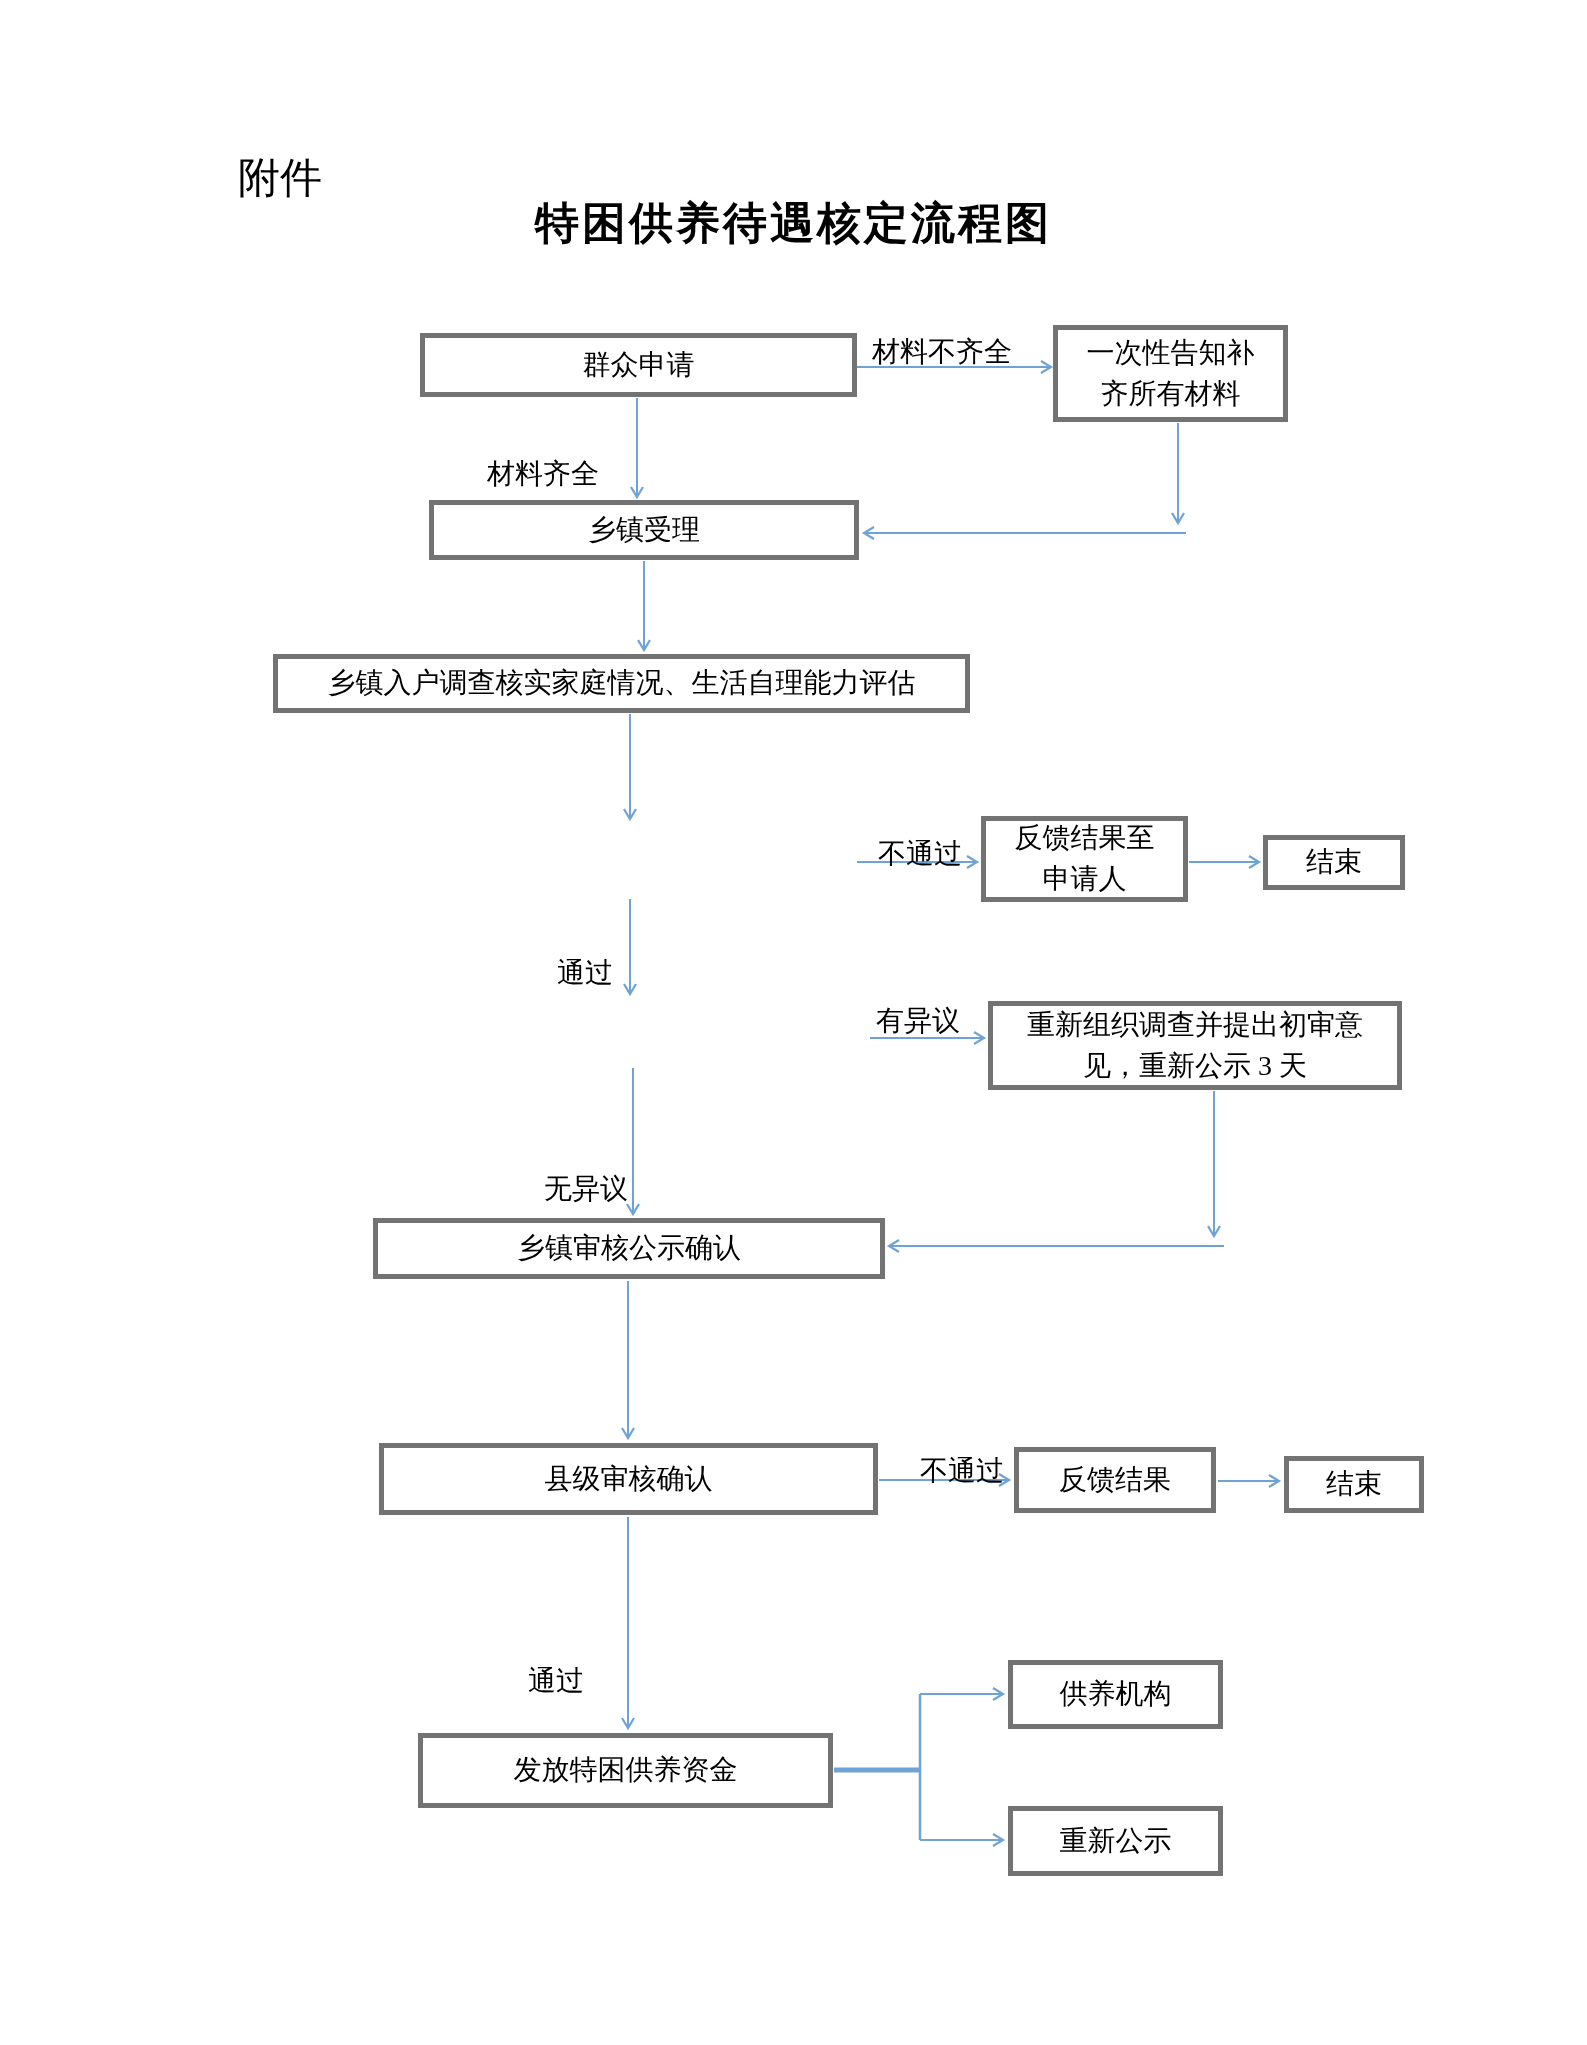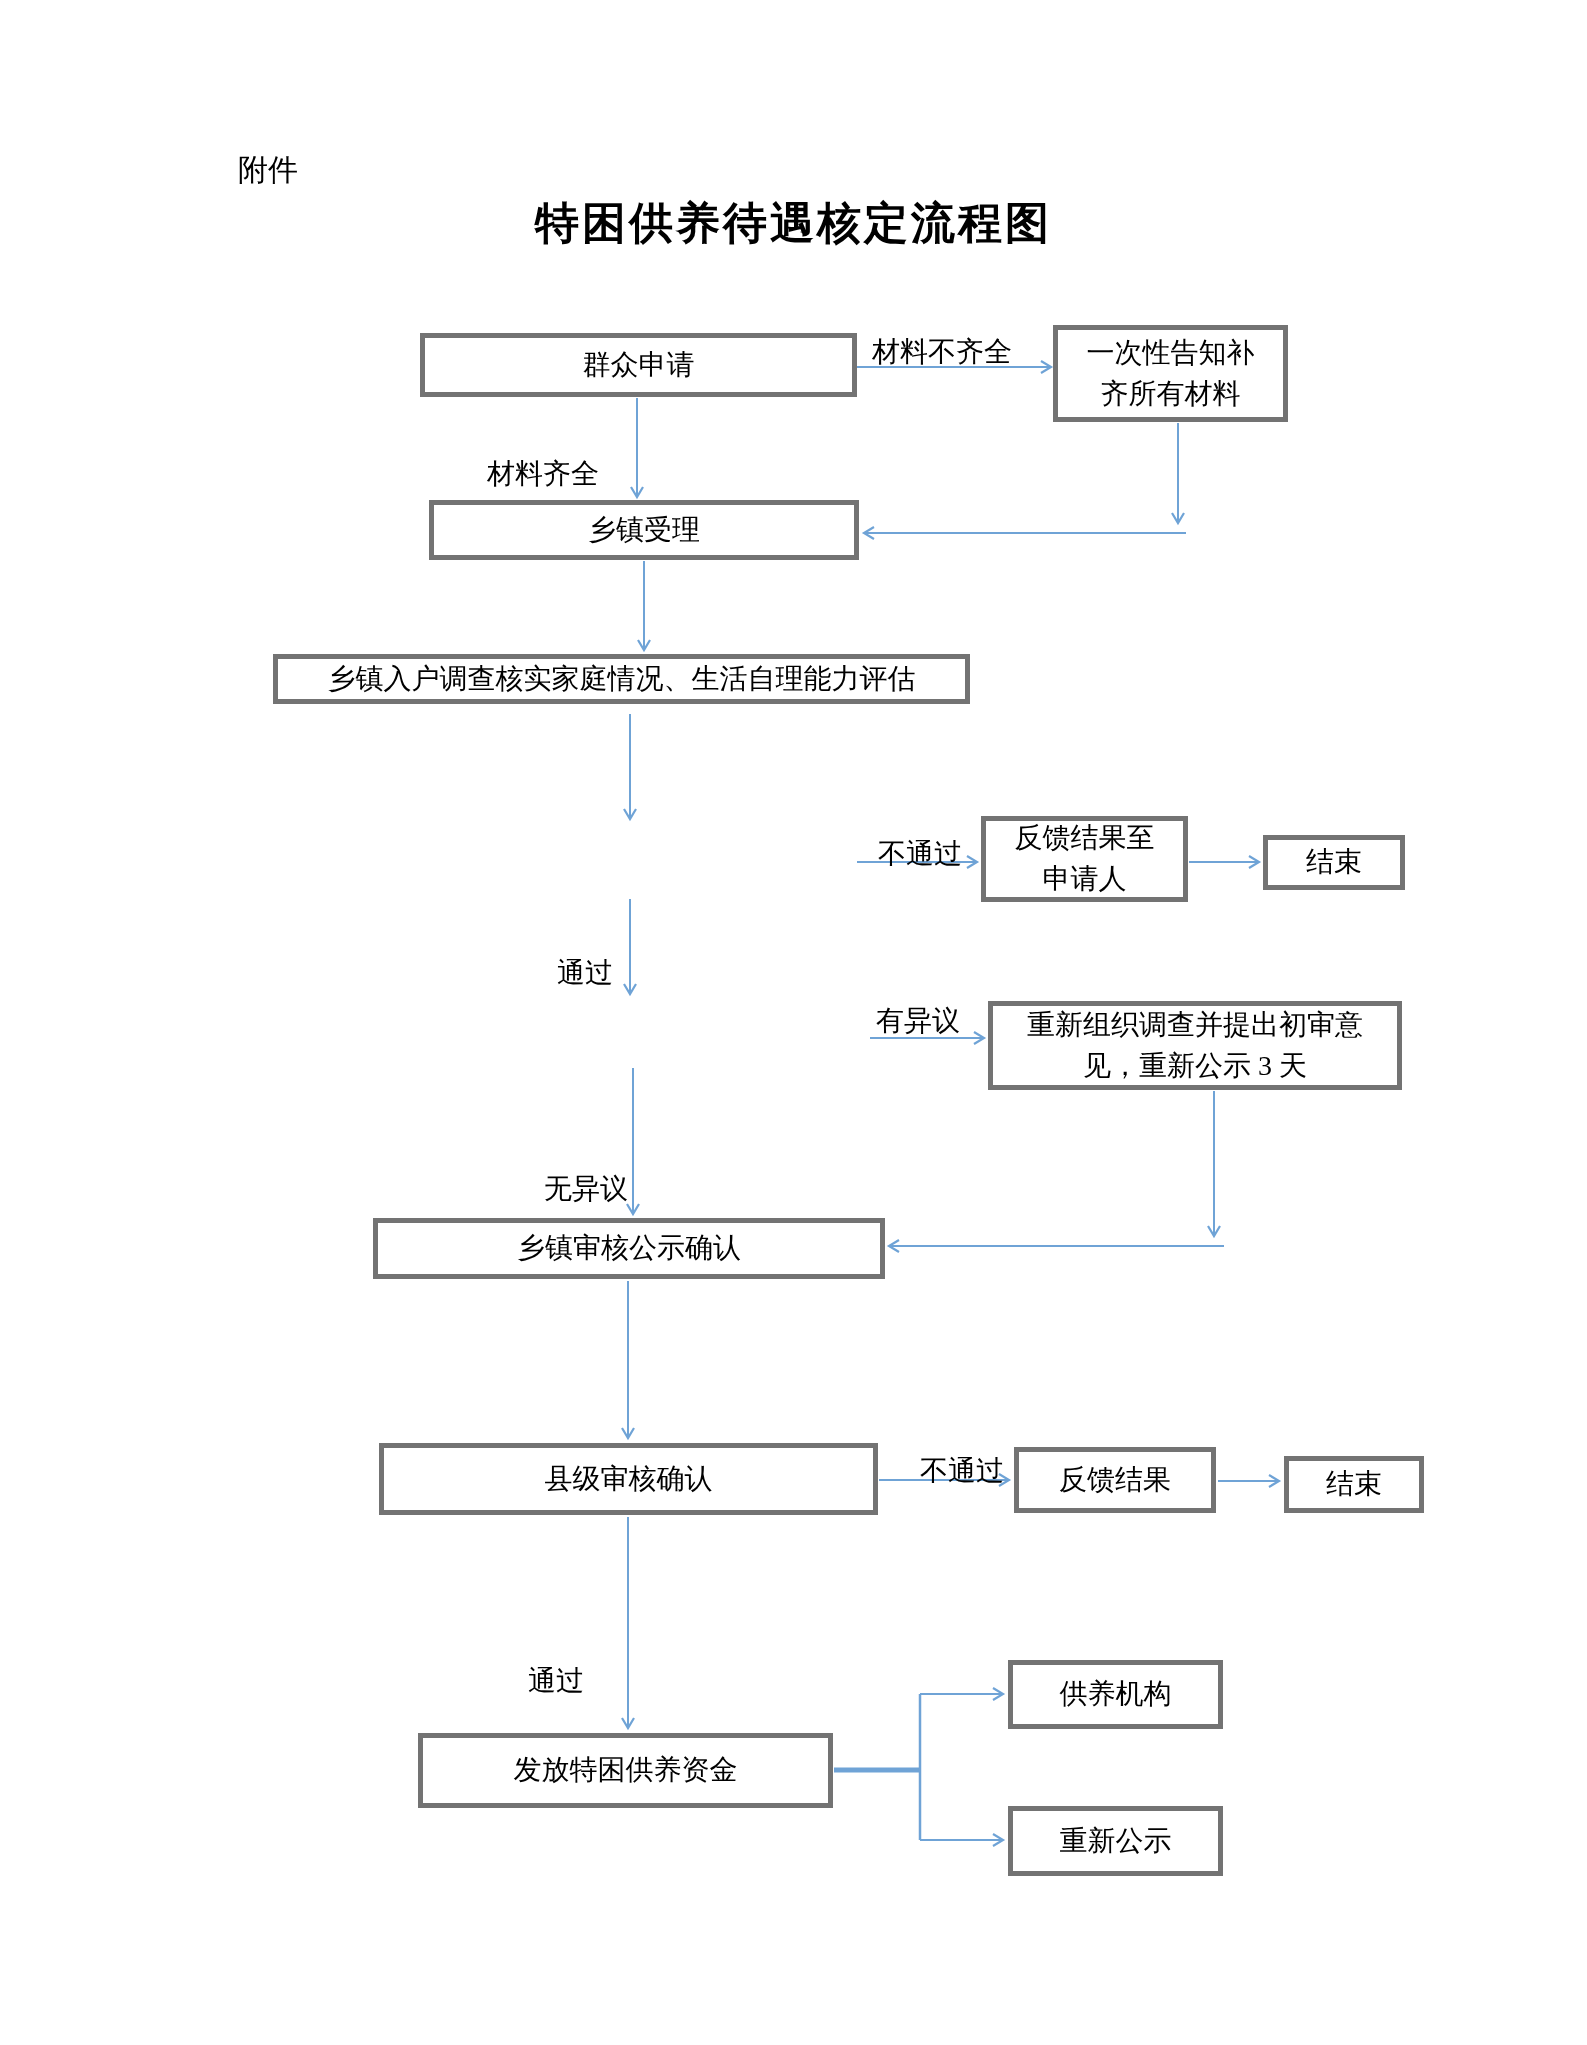--- a/index.html
+++ b/index.html
@@ -6,21 +6,21 @@
   #flowchart-page {
     position:relative;
     width:1587px; height:2045px;
     background:#ffffff;
     font-family:"Liberation Serif", serif;
     color:#000000;
     overflow:hidden;
   }
   #attachment-label {
     position:absolute; left:238px; top:150px;
-    font-size:30px;
+    font-size:42px;
   }
   #page-title {
     position:absolute; left:0; right:0; top:194px;
     text-align:center;
     font-family:"Liberation Sans", sans-serif;
     font-weight:bold; font-size:44px; letter-spacing:3px;
   }
   .node {
     position:absolute;
     border:5px solid #737373;
@@ -119,21 +119,21 @@
       </g>
     <g>
         <path d="M920,1840 H1003" stroke-width="2" marker-end="url(#arr)"></path>
       </g>
   </svg>
 
   <div class="node" style="left:420px; top:333px; width:437px; height:64px;">群众申请</div>
   <div class="node" style="left:1053px; top:325px; width:235px; height:97px;">一次性告知补
 齐所有材料</div>
   <div class="node" style="left:429px; top:500px; width:430px; height:60px;">乡镇受理</div>
-  <div class="node" style="left:273px; top:654px; width:697px; height:50px;">乡镇入户调查核实家庭情况、生活自理能力评估</div>
+  <div class="node" style="left:273px; top:654px; width:697px; height:59px;">乡镇入户调查核实家庭情况、生活自理能力评估</div>
   <div class="node" style="left:981px; top:816px; width:207px; height:86px;">反馈结果至
 申请人</div>
   <div class="node" style="left:1263px; top:835px; width:142px; height:55px;">结束</div>
   <div class="node" style="left:988px; top:1001px; width:414px; height:89px;">重新组织调查并提出初审意
 见，重新公示 3 天</div>
   <div class="node" style="left:373px; top:1218px; width:512px; height:61px;">乡镇审核公示确认</div>
   <div class="node" style="left:379px; top:1443px; width:499px; height:72px;">县级审核确认</div>
   <div class="node" style="left:1014px; top:1447px; width:202px; height:66px;">反馈结果</div>
   <div class="node" style="left:1284px; top:1456px; width:140px; height:57px;">结束</div>
   <div class="node" style="left:418px; top:1733px; width:415px; height:75px;">发放特困供养资金</div>

